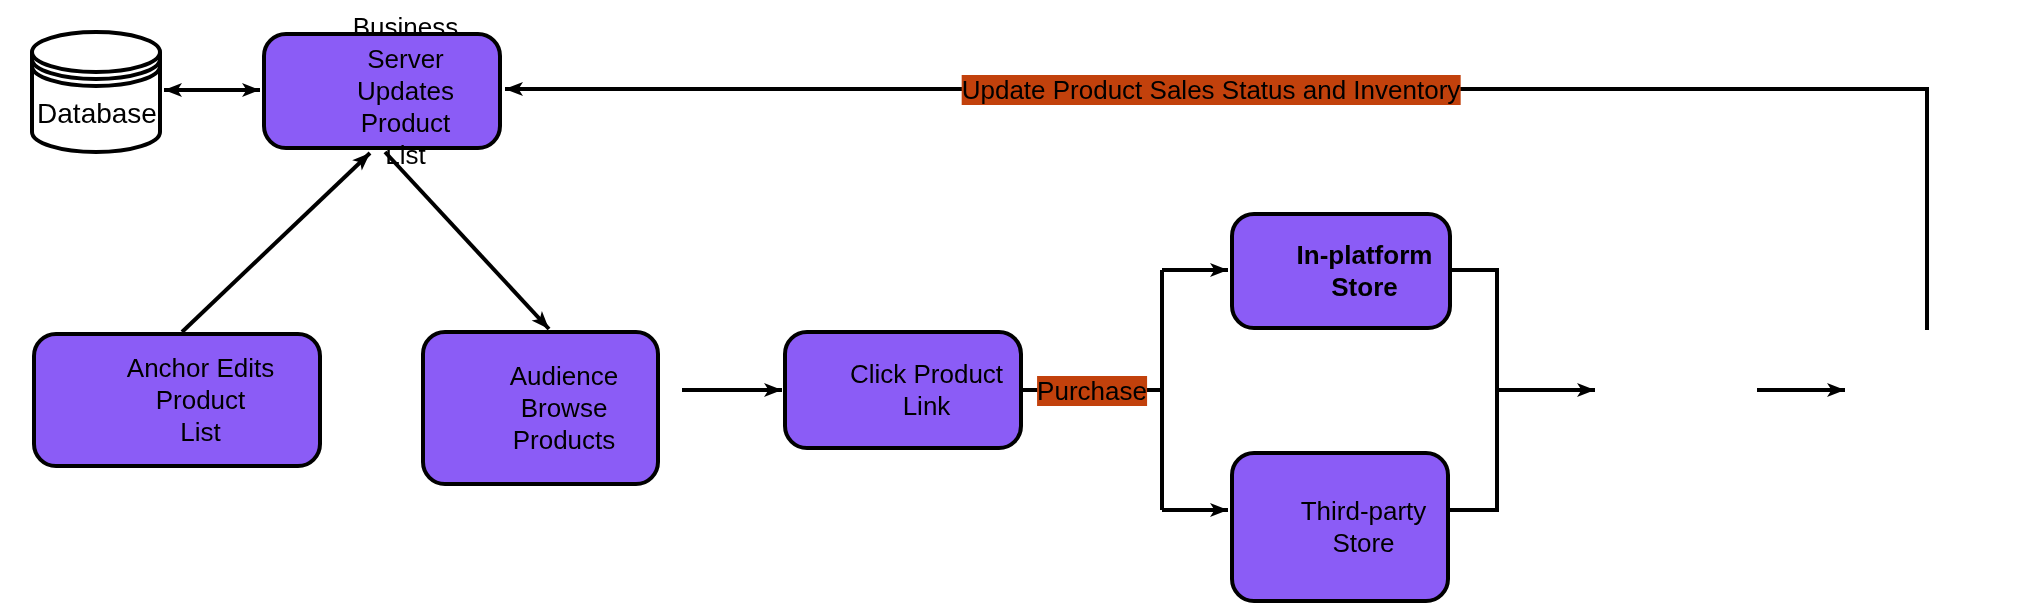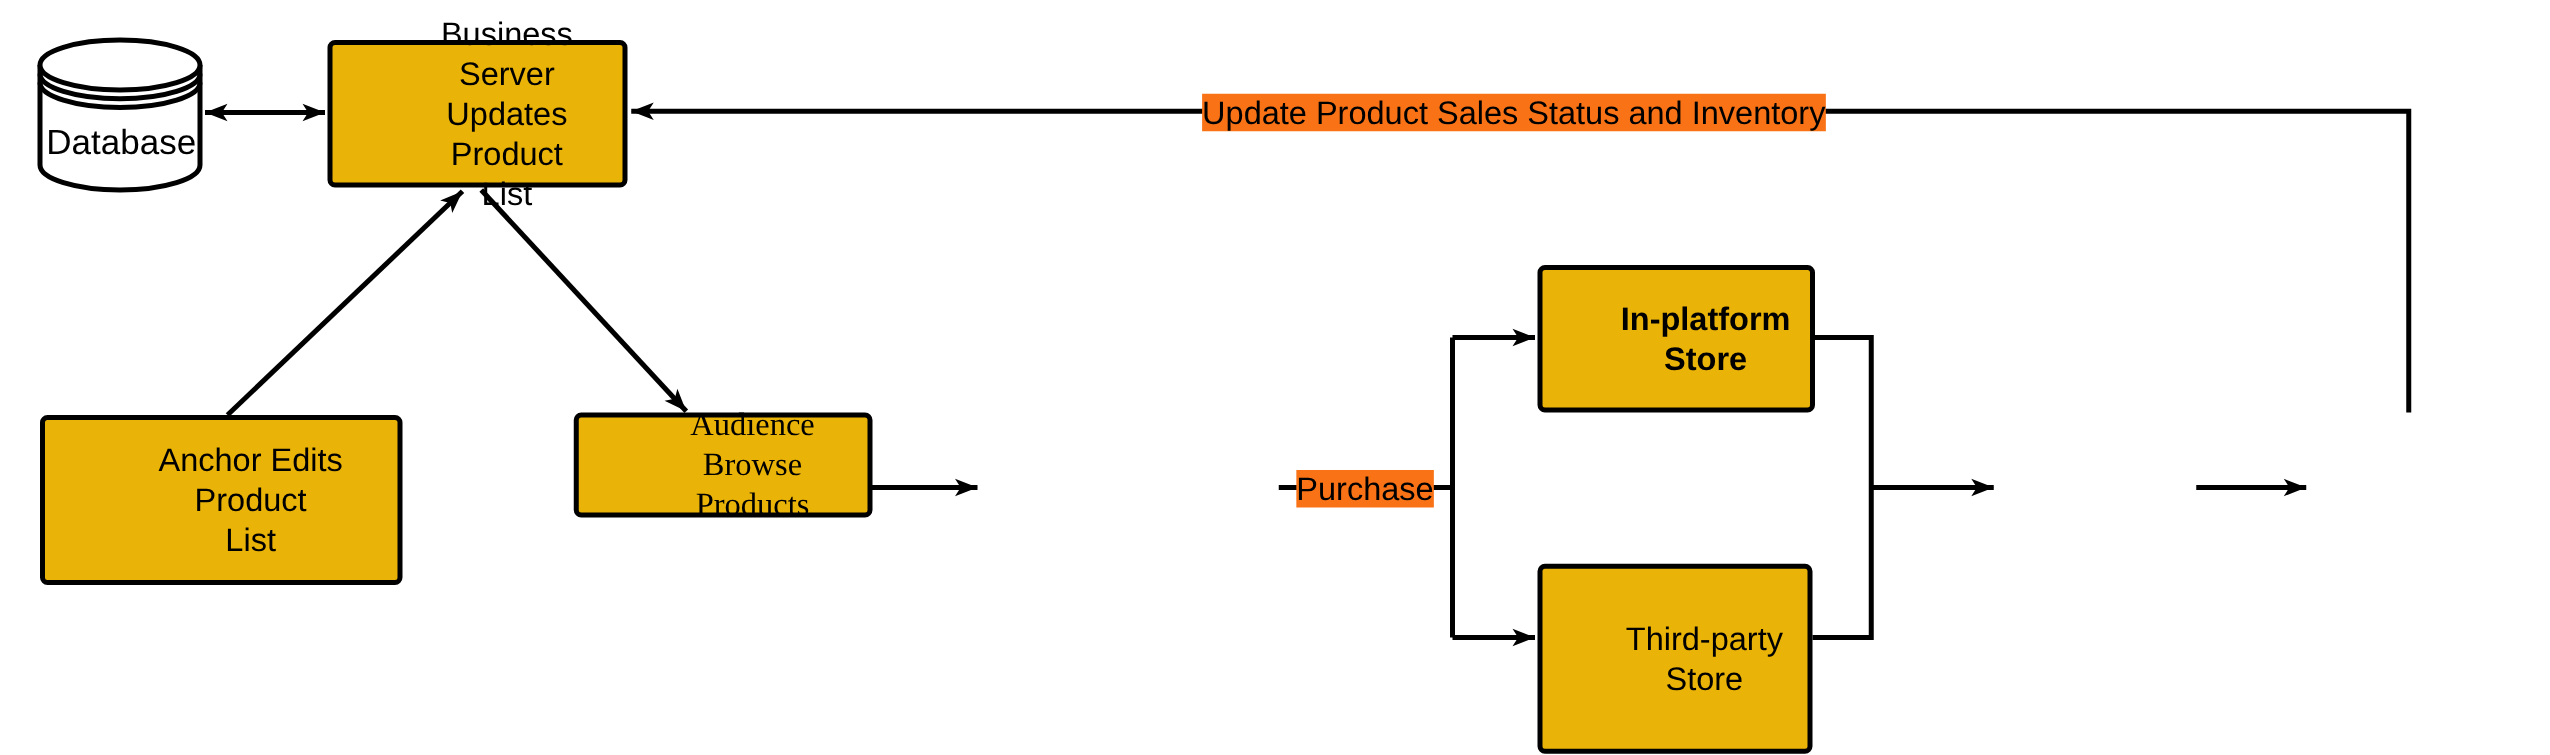--- a/index.html
+++ b/index.html
@@ -17,54 +17,54 @@
   }
   #edges {
     position: absolute;
     left: 0; top: 0;
     width: 2040px; height: 604px;
   }
   .node {
     position: absolute;
     box-sizing: border-box;
     border: 4px solid #000000;
-    border-radius: 6px;
-    background: #eab308;
+    border-radius: 24px;
+    background: #8b5cf6;
     display: flex;
     align-items: center;
     justify-content: center;
     text-align: center;
     font-size: 26px;
     line-height: 32px;
     white-space: pre-line;
     padding-left: 47px;
   }
   .node-business   { left: 262px;  top: 32px;  width: 240px; height: 118px; }
   .node-anchor     { left: 32px;   top: 332px; width: 290px; height: 136px; }
-  .node-audience   { left: 459px;  top: 330px; width: 239px; height: 84px; font-family: Liberation Serif, serif; }
+  .node-audience   { left: 421px;  top: 330px; width: 239px; height: 156px; }
   .node-click      { left: 783px;  top: 330px; width: 240px; height: 120px; }
   .node-inplatform { left: 1230px; top: 212px; width: 222px; height: 118px; font-weight: bold; }
   .node-thirdparty { left: 1230px; top: 451px; width: 220px; height: 152px; }
   .node-purchase   { left: 1597px; top: 330px; width: 160px; height: 122px; }
   .node-pay        { left: 1847px; top: 330px; width: 160px; height: 122px; }
 
   .db-label {
     position: absolute;
     left: 32px; top: 97px;
     width: 130px; height: 34px;
     display: flex;
     align-items: center;
     justify-content: center;
     font-size: 28px;
     line-height: 32px;
   }
   .edge-label {
     position: absolute;
     transform: translate(-50%, -50%);
-    background: #f97316;
+    background: #c2410c;
     font-size: 26px;
     line-height: 30px;
     white-space: nowrap;
   }
   .label-redirect { left: 1092px; top: 391px; }
   .label-update   { left: 1211px; top: 90px;  }
 </style>
 </head>
 <body>
 
@@ -113,20 +113,22 @@
   <div class="node node-business">Business Server
 Updates Product
 List</div>
 
   <div class="node node-anchor">Anchor Edits Product
 List</div>
 
   <div class="node node-audience">Audience Browse
 Products</div>
 
+  <div class="node node-click">Click Product
+Link</div>
 
   <div class="node node-inplatform">In-platform
 Store</div>
 
   <div class="node node-thirdparty">Third-party
 Store</div>
 
 
 
   <div class="edge-label label-redirect">Purchase</div>

